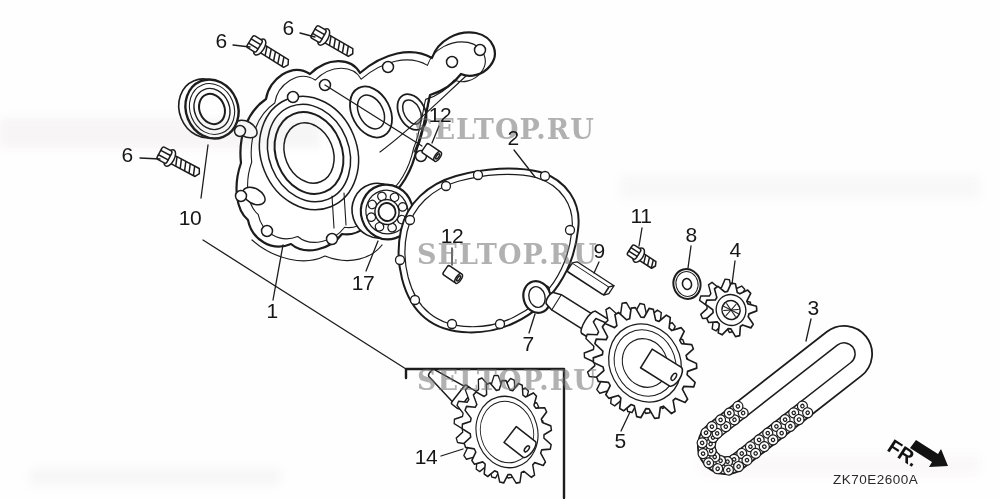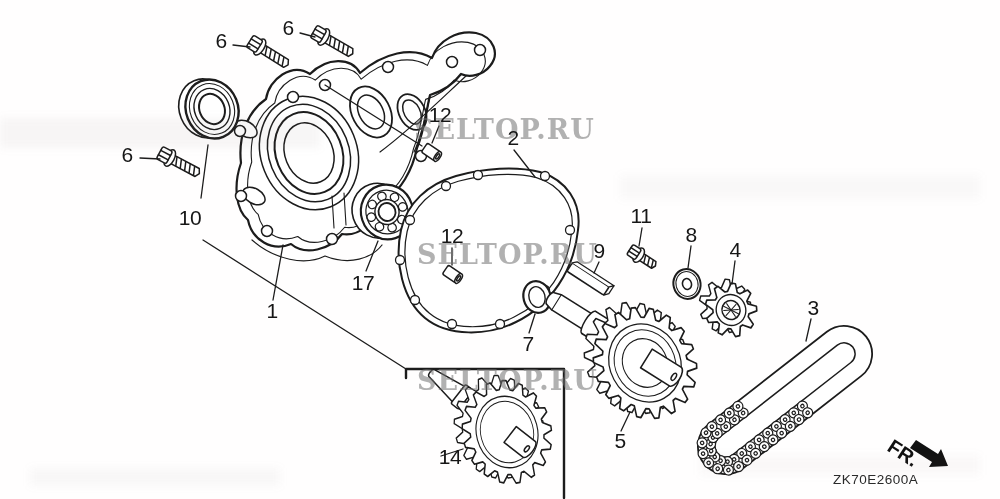--- a/index.html
+++ b/index.html
@@ -360,14 +360,14 @@
   <div class="callout" style="left:513px;top:138px;">2</div>
   <div class="callout" style="left:363px;top:283px;">17</div>
   <div class="callout" style="left:452px;top:236px;">12</div>
   <div class="callout" style="left:528px;top:344px;">7</div>
   <div class="callout" style="left:599px;top:251px;">9</div>
   <div class="callout" style="left:641px;top:216px;">11</div>
   <div class="callout" style="left:691px;top:235px;">8</div>
   <div class="callout" style="left:735px;top:250px;">4</div>
   <div class="callout" style="left:813px;top:308px;">3</div>
   <div class="callout" style="left:620px;top:441px;">5</div>
-  <div class="callout" style="left:450px;top:457px;">14</div>
+  <div class="callout" style="left:426px;top:457px;">14</div>
 </div>
 
 </body></html>

